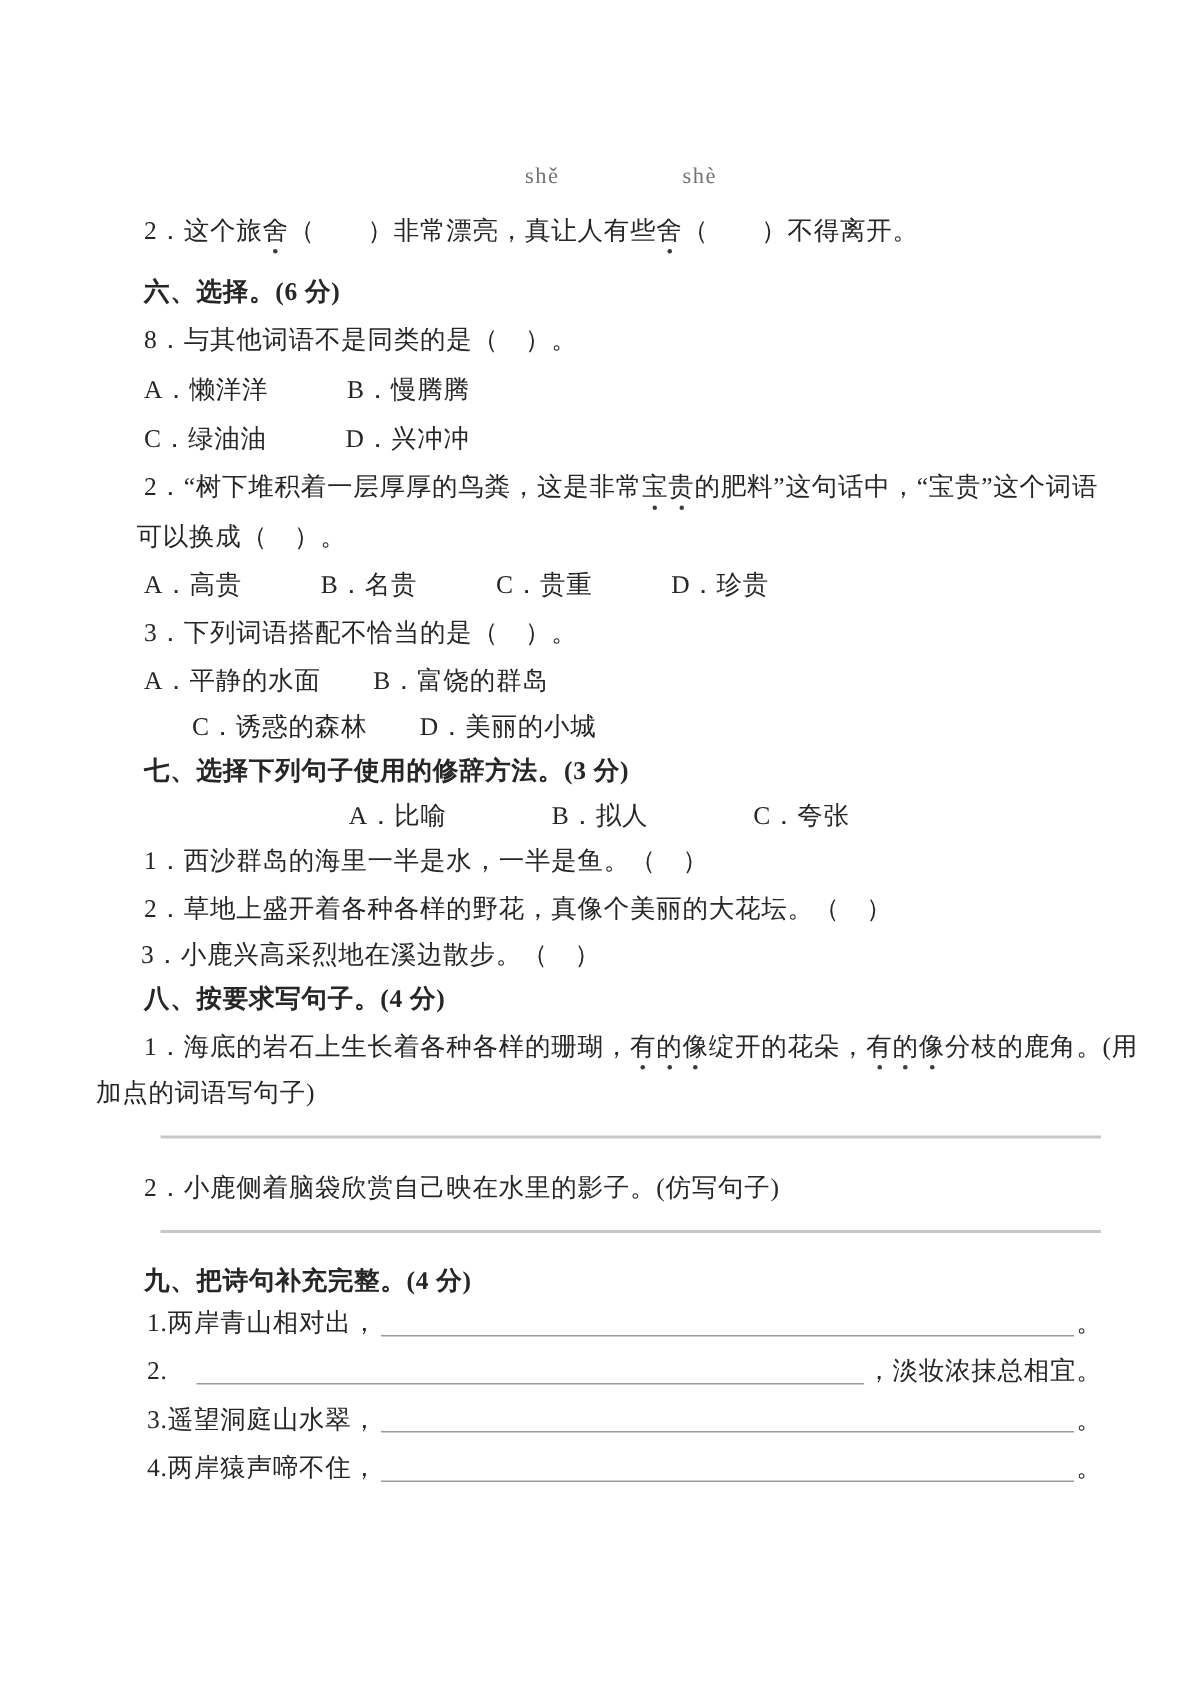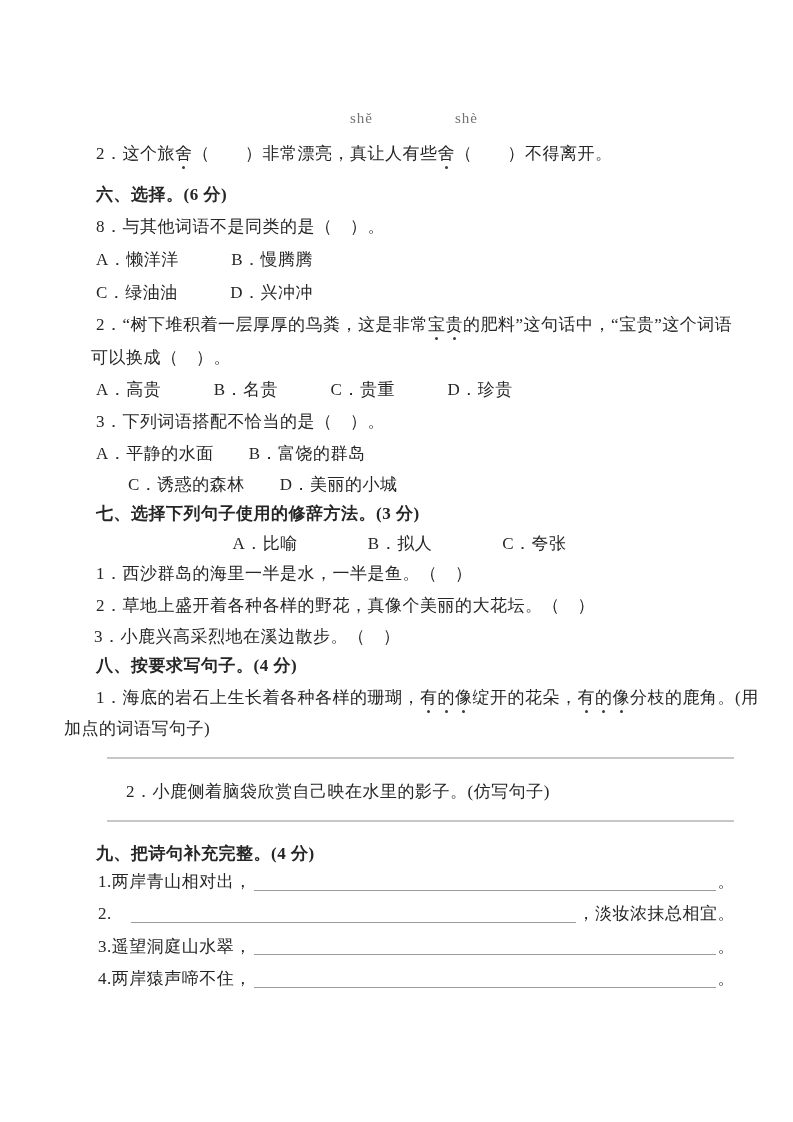--- a/index.html
+++ b/index.html
@@ -92,21 +92,21 @@
   <div class="line" style="left:96px;top:563px;">1．西沙群岛的海里一半是水，一半是鱼。（　）</div>
   <div class="line" style="left:96px;top:595px;">2．草地上盛开着各种各样的野花，真像个美丽的大花坛。（　）</div>
   <div class="line" style="left:94px;top:626px;">3．小鹿兴高采烈地在溪边散步。（　）</div>
 
   <div class="line hdr" style="left:96px;top:655px;">八、按要求写句子。(4 分)</div>
   <div class="line" style="left:96px;top:687px;">
     <span>1．海底的岩石上生长着各种各样的珊瑚，</span><span class="em-dots"><span class="emch">有</span><span class="emch">的</span><span class="emch">像</span></span><span>绽开的花朵，</span><span class="em-dots"><span class="emch">有</span><span class="emch">的</span><span class="emch">像</span></span><span>分枝的鹿角。(用</span>
   </div>
   <div class="line" style="left:64px;top:718px;">加点的词语写句子)</div>
   <div class="ansline" style="left:107px;top:757px;width:627px;"></div>
-  <div class="line" style="left:96px;top:781px;margin-left:30px;">2．小鹿侧着脑袋欣赏自己映在水里的影子。(仿写句子)</div>
+  <div class="line" style="left:96px;top:781px;">2．小鹿侧着脑袋欣赏自己映在水里的影子。(仿写句子)</div>
   <div class="ansline" style="left:107px;top:820px;width:627px;"></div>
 
   <div class="line hdr" style="left:96px;top:843px;">九、把诗句补充完整。(4 分)</div>
 
   <div class="blankrow" style="left:98px;top:871px;width:637px;">
     <span>1.两岸青山相对出，</span>
       <span class="fill"></span>
       <span>。</span>
   </div>
   <div class="blankrow" style="left:98px;top:903px;width:637px;">

